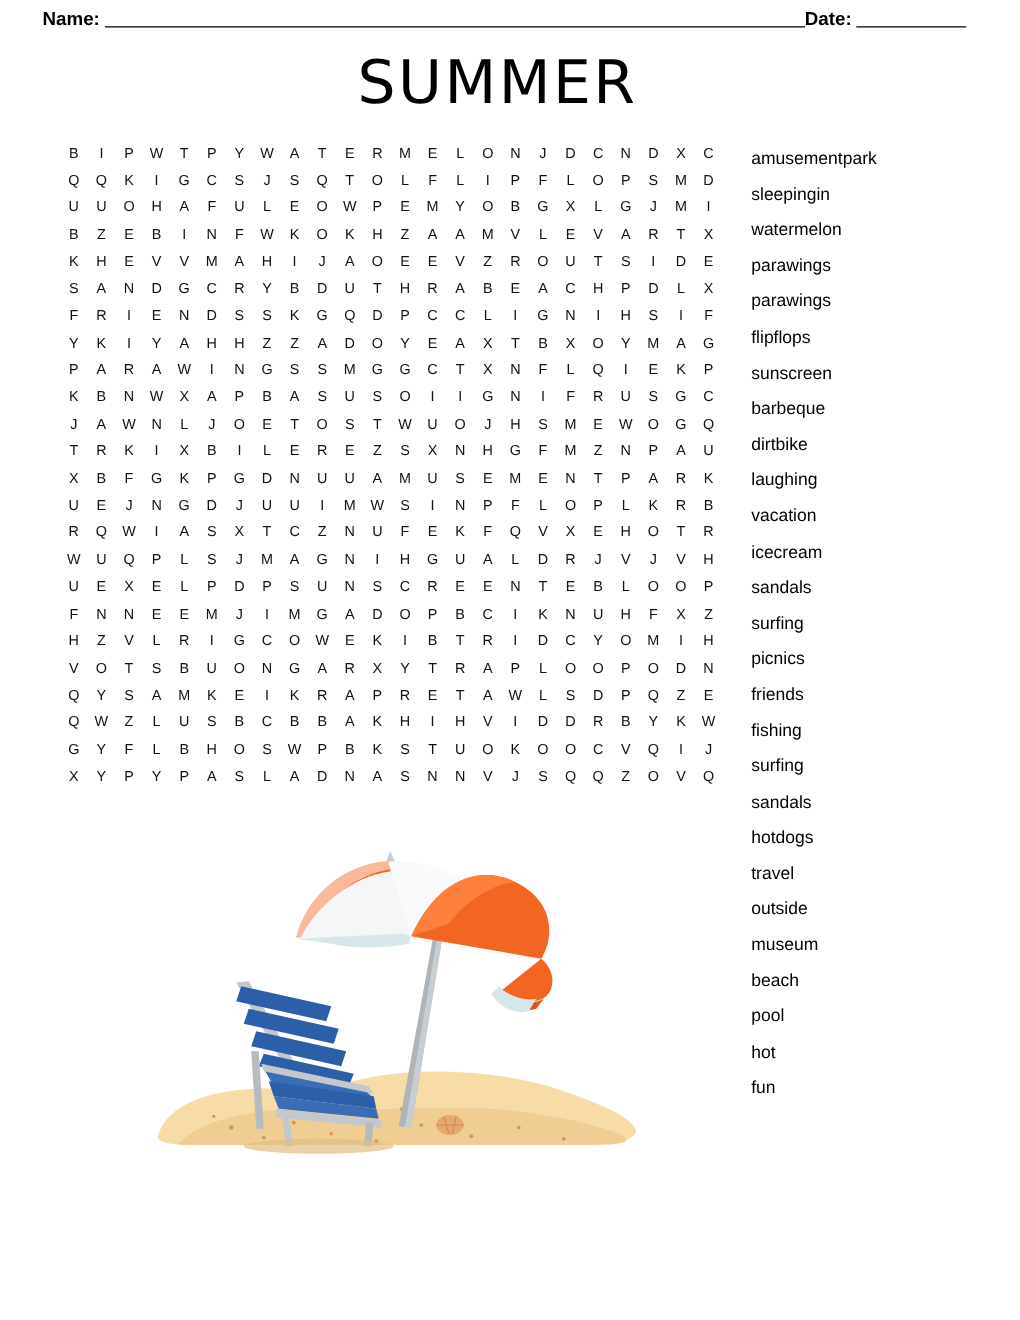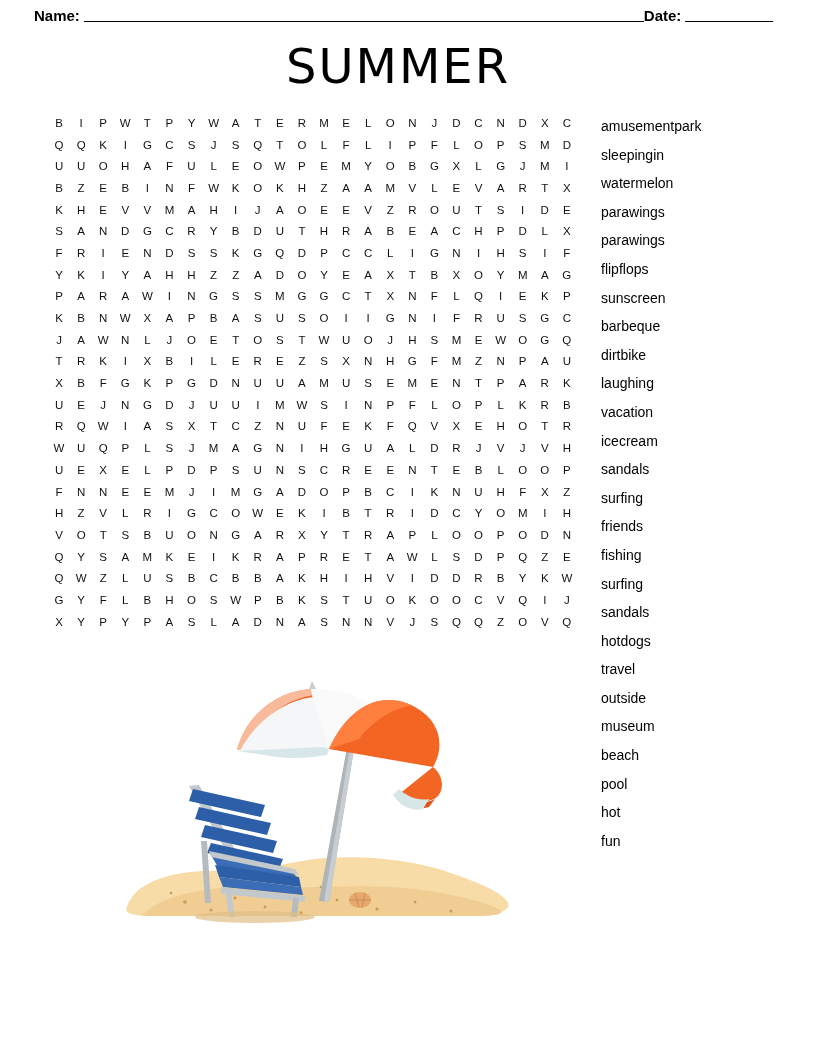--- a/index.html
+++ b/index.html
@@ -754,20 +754,21 @@
     <div class="word">parawings</div>
     <div class="word">flipflops</div>
     <div class="word">sunscreen</div>
     <div class="word">barbeque</div>
     <div class="word">dirtbike</div>
     <div class="word">laughing</div>
     <div class="word">vacation</div>
     <div class="word">icecream</div>
     <div class="word">sandals</div>
     <div class="word">surfing</div>
+    <div class="word">picnics</div>
     <div class="word">friends</div>
     <div class="word">fishing</div>
     <div class="word">surfing</div>
     <div class="word">sandals</div>
     <div class="word">hotdogs</div>
     <div class="word">travel</div>
     <div class="word">outside</div>
     <div class="word">museum</div>
     <div class="word">beach</div>
     <div class="word">pool</div>

